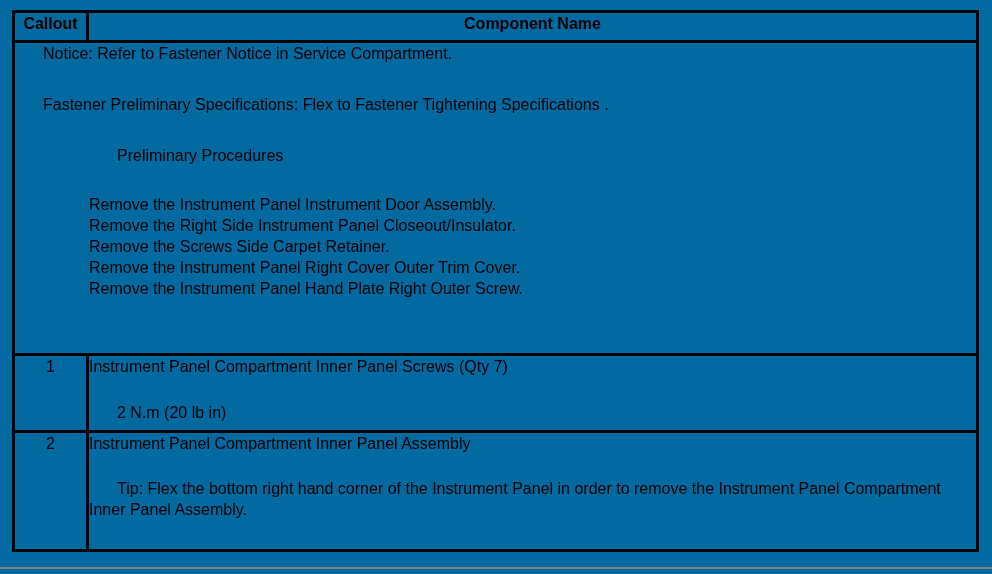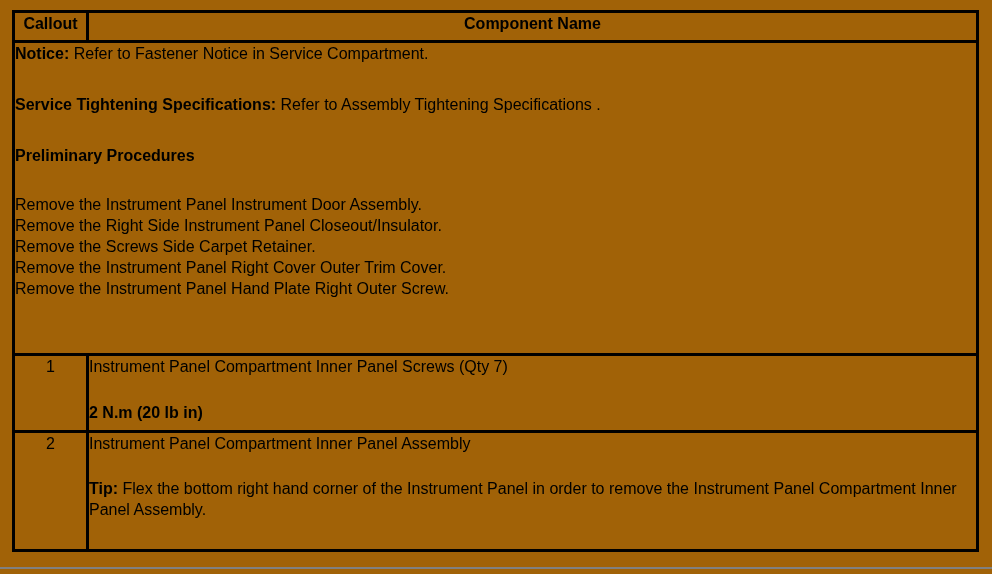--- a/index.html
+++ b/index.html
@@ -4,21 +4,21 @@
 <style>
   html, body {
     margin: 0;
     padding: 0;
     background: #ffffff;
   }
   .page {
     position: relative;
     width: 992px;
     height: 574px;
-    background: #a16207;
+    background: #0369a1;
     font-family: "Liberation Sans", "DejaVu Sans", sans-serif;
     color: #000000;
     overflow: hidden;
   }
   table.component-table {
     position: absolute;
     left: 12px;
     top: 10px;
     width: 967px;
     border-collapse: collapse;
@@ -38,25 +38,25 @@
     font-weight: bold;
     text-align: center;
     height: 27px;
     vertical-align: middle;
     line-height: 27px;
   }
   td.merged-cell {
     height: 310px;
     padding: 46px 6px 6px 3px;
   }
-  .b { font-weight: bold; }
+  .b { font-weight: normal; padding-left: 28px; }
   .rich { white-space: pre-wrap; }
   .block-gap { margin-bottom: 30px; }
   .heading-gap { margin-bottom: 28px; }
-  .indent { }
+  .indent { margin-left: 74px; }
   td.callout-cell {
     text-align: center;
     vertical-align: middle;
     font-size: 16px;
   }
   td.content-cell {
     padding: 3px 8px 3px 4px;
   }
   tr.row-1 td { height: 74px; }
   tr.row-2 td { height: 116px; }
@@ -84,21 +84,21 @@
     <thead>
       <tr>
         <th class="hdr">Callout</th>
         <th class="hdr">Component Name</th>
       </tr>
     </thead>
     <tbody>
       <tr>
         <td class="merged-cell" colspan="2">
           <div class="rich block-gap"><span class="b">Notice:</span><span> Refer to Fastener Notice in Service Compartment.</span></div>
-          <div class="rich block-gap"><span class="b">Service Tightening Specifications:</span><span> Refer to Assembly Tightening Specifications .</span></div>
+          <div class="rich block-gap"><span class="b">Fastener Preliminary Specifications:</span><span> Flex to Fastener Tightening Specifications .</span></div>
           <div class="b indent heading-gap">Preliminary Procedures</div>
           <div class="indent">
             <div>Remove the Instrument Panel Instrument Door Assembly.</div>
             <div>Remove the Right Side Instrument Panel Closeout/Insulator.</div>
             <div>Remove the Screws Side Carpet Retainer.</div>
             <div>Remove the Instrument Panel Right Cover Outer Trim Cover.</div>
             <div>Remove the Instrument Panel Hand Plate Right Outer Screw.</div>
           </div>
         </td>
       </tr>

